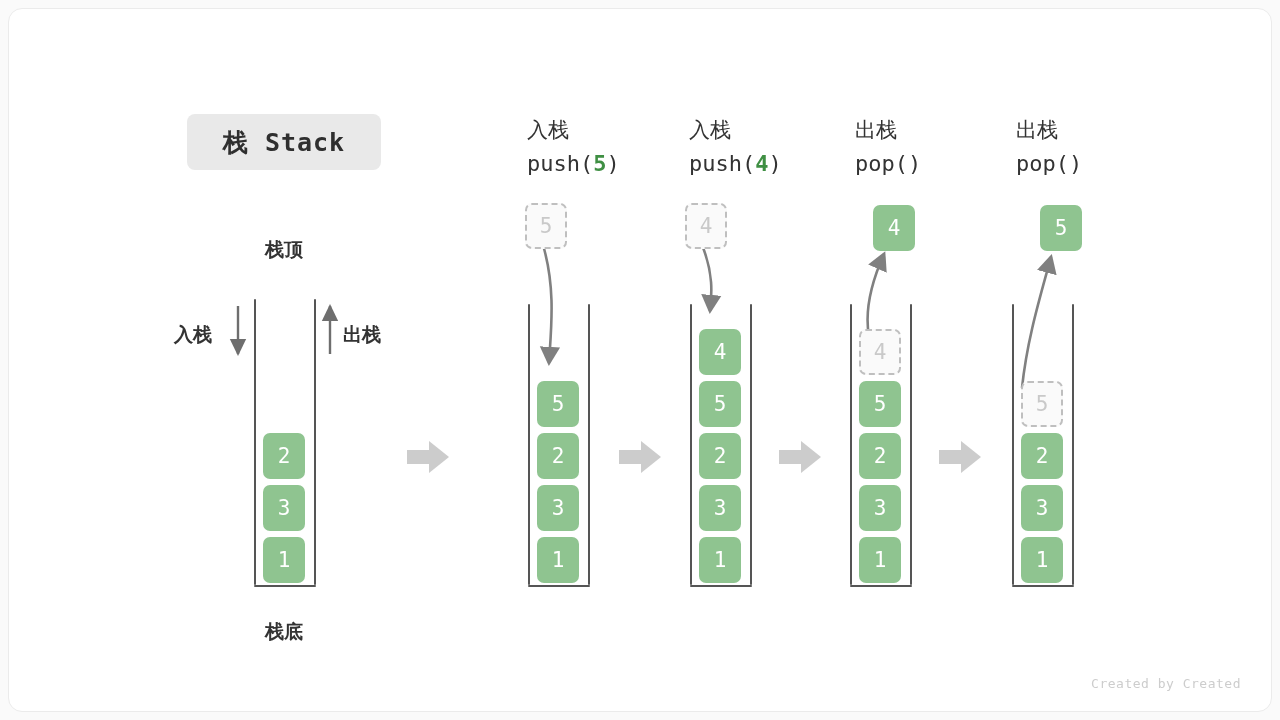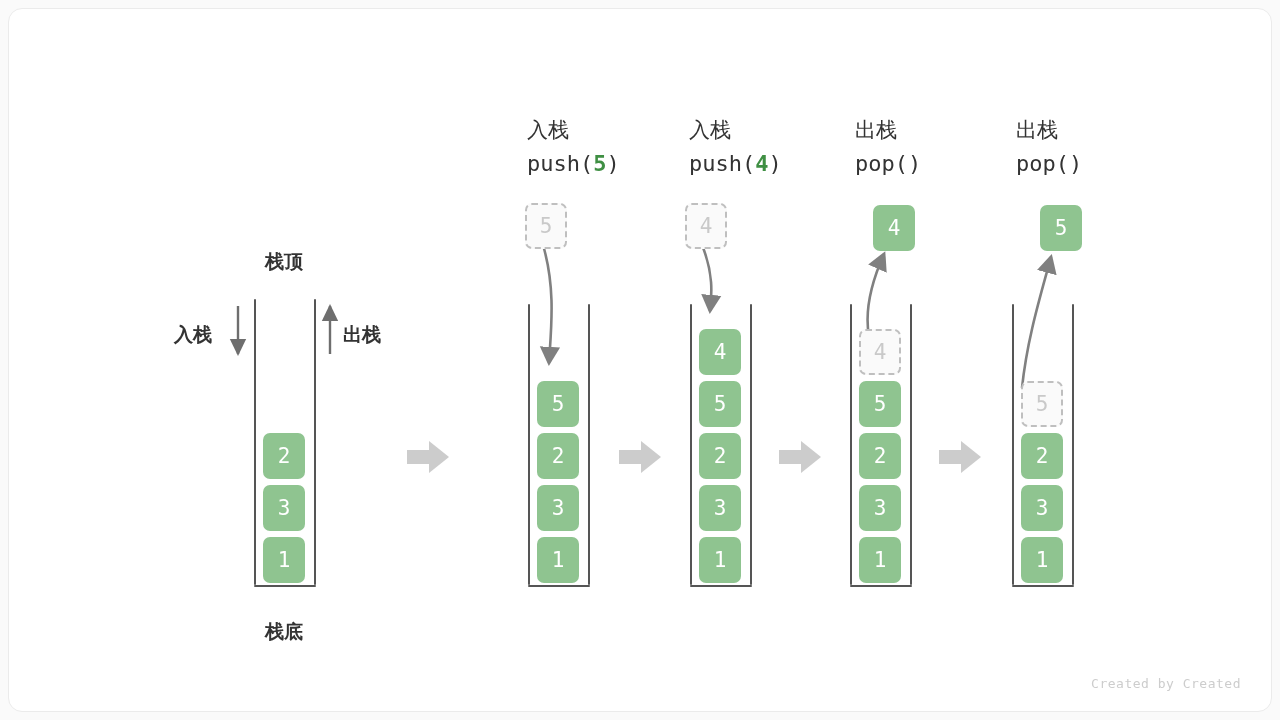--- a/index.html
+++ b/index.html
@@ -108,20 +108,23 @@
     color: #cdcdcd;
     letter-spacing: 0.5px;
   }
   svg { position: absolute; left: 0; top: 0; overflow: visible; }
 </style>
 </head>
 <body>
 
 <div id="canvas">
 
+  <div class="abs" id="title-badge">
+    <span class="t">栈 Stack</span>
+  </div>
 
   <svg width="1264" height="704">
     <defs>
       <marker id="ah" markerWidth="9" markerHeight="9" refX="6.2" refY="4.5" orient="auto">
         <path d="M0,0.6 L7.4,4.5 L0,8.4 Z" fill="#808080"></path>
       </marker>
       <marker id="ah-thin" markerWidth="9" markerHeight="9" refX="6.2" refY="4.5" orient="auto">
         <path d="M0,1.1 L7.0,4.5 L0,7.9 Z" fill="#6e6e6e"></path>
       </marker>
     </defs>
@@ -144,21 +147,21 @@
       <path d="M0,9 L22,9 L22,0 L42,16 L22,32 L22,23 L0,23 Z" fill="#cccccc"></path>
     </g>
     <g transform="translate(770,432)">
       <path d="M0,9 L22,9 L22,0 L42,16 L22,32 L22,23 L0,23 Z" fill="#cccccc"></path>
     </g>
     <g transform="translate(930,432)">
       <path d="M0,9 L22,9 L22,0 L42,16 L22,32 L22,23 L0,23 Z" fill="#cccccc"></path>
     </g>
   </svg>
 
-  <div class="abs cn-label" style="left:256px; top:240px;">栈顶</div>
+  <div class="abs cn-label" style="left:256px; top:228px;">栈顶</div>
   <div class="abs cn-label" style="left:256px; top:610px;">栈底</div>
   <div class="abs cn-label" style="left:165px; top:313px;">入栈</div>
   <div class="abs cn-label" style="left:334px; top:313px;">出栈</div>
 
   <div class="abs stack-box" style="left:245px; top:290px; width:62px; height:290px;">
     <div class="wall" style="left:0px;  top:0px;  height:286px;"></div>
     <div class="wall" style="left:60px; top:0px;  height:286px;"></div>
     <div class="floor" style="left:0px; top:286px; width:62px;"></div>
   </div>
   <div class="abs cell" style="left:254px; top:424px;">2</div>

